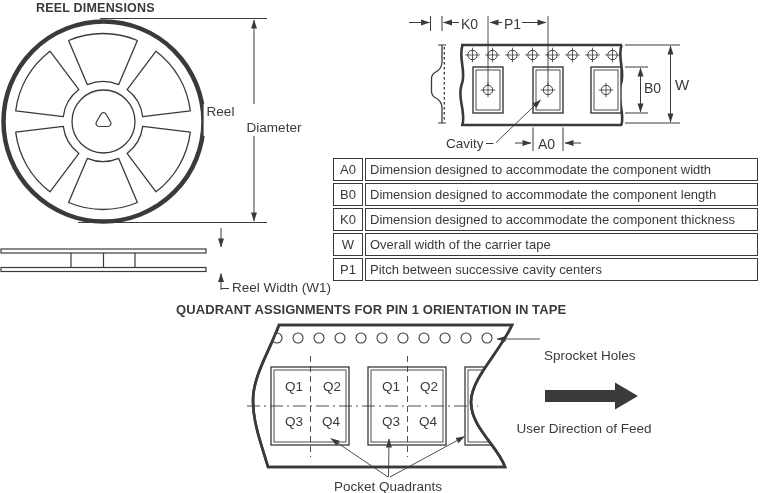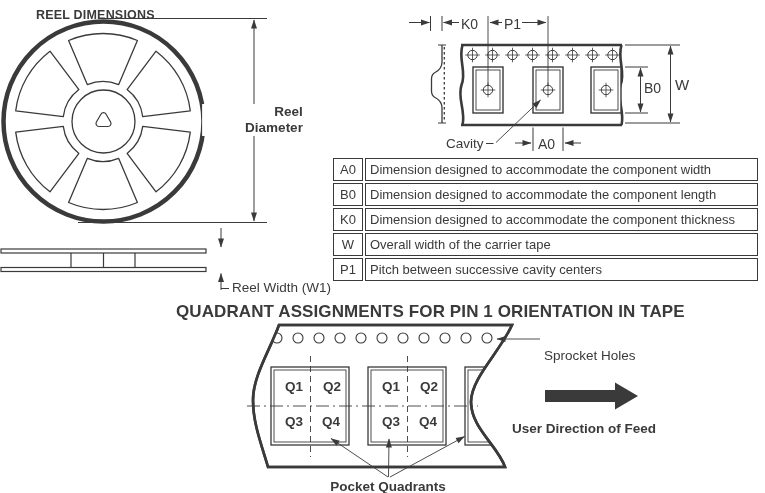--- a/index.html
+++ b/index.html
@@ -2,24 +2,24 @@
 <html><head>
 <meta charset="utf-8">
 <style>
   html,body{margin:0;padding:0;background:#fff;}
   .canvas{position:relative;width:765px;height:493px;background:#fff;overflow:hidden;
           font-family:"Liberation Sans",sans-serif;color:#3a3a3a;}
   svg.art{position:absolute;left:0;top:0;}
   .lbl{position:absolute;white-space:nowrap;color:#3a3a3a;
        font:13.5px "Liberation Sans",sans-serif;}
   .ttl{font-weight:bold;font-size:12.5px;letter-spacing:0.2px;}
-  .ttl-sm{font-weight:bold;font-size:17px;letter-spacing:0.1px;}
+  .ttl-sm{font-weight:bold;font-size:13px;letter-spacing:0.1px;}
   .dim{font-size:14px;}
   .dimW{font-size:15px;}
-  .ctr{transform:translateX(-50%);text-align:right;font-weight:bold;}
+  .ctr{transform:translateX(-50%);text-align:left;}
   .twoLine{line-height:16px;background:#fff;padding:0 3px;}
   #dim-table{position:absolute;left:331px;top:156px;border-spacing:2px;
              font:13px "Liberation Sans",sans-serif;color:#3a3a3a;}
   #dim-table td{border:1.5px solid #3a3a3a;height:13px;line-height:13px;
                 padding:4px 4px;background:#fff;white-space:nowrap;}
   #dim-table td.code{min-width:24px;text-align:center;padding:0 2px;}
   #dim-table td.desc{width:383px;}
 </style>
 </head>
 <body>
@@ -234,21 +234,21 @@
       <line x1="388.5" y1="477" x2="389" y2="439" stroke-width="0.9" marker-end="url(#mE)"></line>
       <line x1="390" y1="477" x2="464.5" y2="436.5" stroke-width="0.9" marker-end="url(#mE)"></line>
     </g>
 
     <line x1="540" y1="339" x2="497" y2="339" stroke-width="0.9" marker-end="url(#mE)"></line>
 
     <polygon points="545,390 615,390 615,382.5 638,396 615,409.5 615,402 545,402" fill="#3a3a3a" stroke="none"></polygon>
   </g>
 </svg>
 
-<div class="lbl ttl" style="left:36px;top:1px;margin-top:7px;">REEL DIMENSIONS</div>
+<div class="lbl ttl" style="left:36px;top:1px;">REEL DIMENSIONS</div>
 <div class="lbl ttl-sm" style="left:176px;top:302px;">QUADRANT ASSIGNMENTS FOR PIN 1 ORIENTATION IN TAPE</div>
 
 <div class="lbl ctr twoLine" style="left:254px;top:104px;">
   <span style="display:block;">Reel</span>
   <span style="display:block;margin-left:40px;">Diameter</span>
 </div>
 <div class="lbl" style="left:232px;top:280px;">Reel Width (W1)</div>
 
 <div class="lbl dim" style="left:461px;top:16px;">K0</div>
 <div class="lbl dim" style="left:504px;top:16px;">P1</div>

